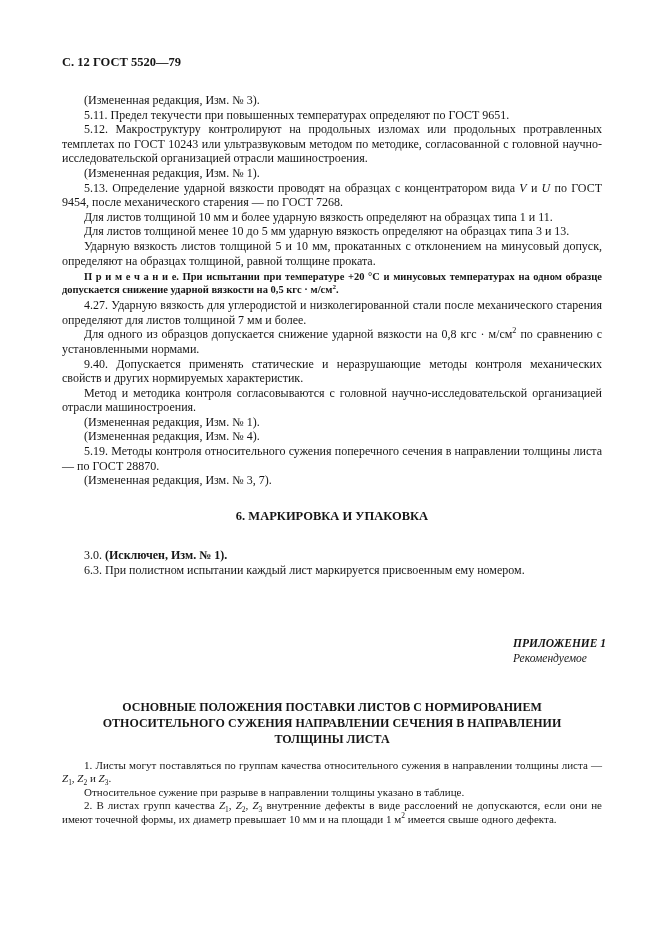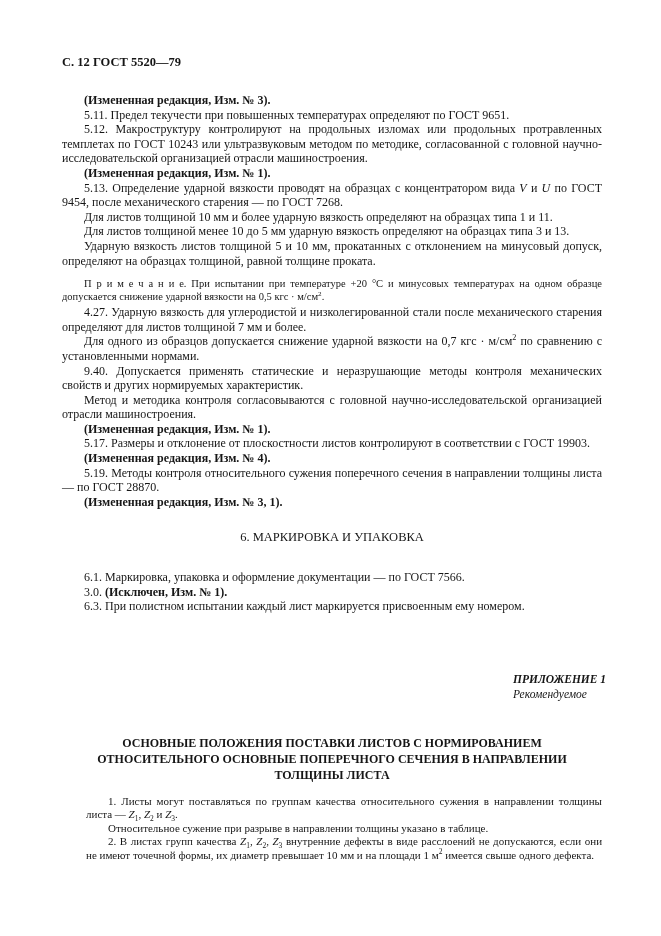--- a/index.html
+++ b/index.html
@@ -31,29 +31,30 @@
     line-height: 14.6px;
   }
   .blk {
     margin: 0;
   }
   .p, .amendment, .note, .appendix-p {
     text-align: justify;
     text-indent: 22px;
   }
   .amendment {
-    font-weight: bold;
+    font-weight: normal;
   }
   .note {
     font-size: 10.5px;
     line-height: 13px;
-    margin: 9px 0 2px 0;
+    margin: 2px 0 2px 0;
+    font-weight: bold;
   }
   .section-heading {
-    font-weight: normal;
+    font-weight: bold;
     font-size: 12.5px;
     text-align: center;
     text-indent: 0;
     margin: 21px 0 25px 0;
   }
   .appendix-label {
     margin-top: 58px;
     margin-left: 451px;
     font-size: 11.5px;
     line-height: 15px;
@@ -66,21 +67,20 @@
     font-size: 12px;
     line-height: 16px;
     text-align: center;
     text-indent: 0;
     margin: 33px 0 12px 0;
     padding: 0 14px;
   }
   .appendix-p {
     font-size: 11px;
     line-height: 13.5px;
-    margin-left: 24px;
   }
   sup, sub {
     font-size: 68%;
     line-height: 0;
   }
 </style>
 </head>
 <body>
 
 <div class="page">
@@ -89,31 +89,29 @@
       <div class="blk amendment"><span>(Измененная редакция, Изм. № 3).</span></div>
       <div class="blk p"><span>5.11. Предел текучести при повышенных температурах определяют по ГОСТ 9651.</span></div>
       <div class="blk p"><span>5.12. Макроструктуру контролируют на продольных изломах или продольных протравленных темплетах по ГОСТ 10243 или ультразвуковым методом по методике, согласованной с головной научно-исследовательской организацией отрасли машиностроения.</span></div>
       <div class="blk amendment"><span>(Измененная редакция, Изм. № 1).</span></div>
       <div class="blk p"><span>5.13. Определение ударной вязкости проводят на образцах с концентратором вида </span><span style="font-style: italic;">V</span><span> и </span><span style="font-style: italic;">U</span><span> по ГОСТ 9454, после механического старения — по ГОСТ 7268.</span></div>
       <div class="blk p"><span>Для листов толщиной 10 мм и более ударную вязкость определяют на образцах типа 1 и 11.</span></div>
       <div class="blk p"><span>Для листов толщиной менее 10 до 5 мм ударную вязкость определяют на образцах типа 3 и 13.</span></div>
       <div class="blk p"><span>Ударную вязкость листов толщиной 5 и 10 мм, прокатанных с отклонением на минусовый допуск, определяют на образцах толщиной, равной толщине проката.</span></div>
       <div class="blk note"><span>П р и м е ч а н и е. При испытании при температуре +20 °С и минусовых температурах на одном образце допускается снижение ударной вязкости на 0,5 кгс · м/см</span><sup>2</sup><span>.</span></div>
       <div class="blk p"><span>4.27. Ударную вязкость для углеродистой и низколегированной стали после механического старения определяют для листов толщиной 7 мм и более.</span></div>
-      <div class="blk p"><span>Для одного из образцов допускается снижение ударной вязкости на 0,7 кгс · м/см</span><sup>2</sup><span> по сравнению с установленными нормами.</span></div>
+      <div class="blk p"><span>Для одного из образцов допускается снижение ударной вязкости на 0,8 кгс · м/см</span><sup>2</sup><span> по сравнению с установленными нормами.</span></div>
       <div class="blk p"><span>9.40. Допускается применять статические и неразрушающие методы контроля механических свойств и других нормируемых характеристик.</span></div>
       <div class="blk p"><span>Метод и методика контроля согласовываются с головной научно-исследовательской организацией отрасли машиностроения.</span></div>
       <div class="blk amendment"><span>(Измененная редакция, Изм. № 1).</span></div>
-      <div class="blk p"><span>5.17. Размеры и отклонение от плоскостности листов контролируют в  соответствии  с ГОСТ 19903.</span></div>
       <div class="blk amendment"><span>(Измененная редакция, Изм. № 4).</span></div>
       <div class="blk p"><span>5.19. Методы контроля относительного сужения поперечного сечения в направлении толщины листа — по ГОСТ 28870.</span></div>
-      <div class="blk amendment"><span>(Измененная редакция, Изм. № 3, 1).</span></div>
+      <div class="blk amendment"><span>(Измененная редакция, Изм. № 3, 7).</span></div>
       <div class="blk section-heading"><span>6. МАРКИРОВКА И УПАКОВКА</span></div>
-      <div class="blk p"><span>6.1. Маркировка, упаковка и оформление документации — по ГОСТ 7566.</span></div>
       <div class="blk p"><span>3.0. </span><span style="font-weight: bold;">(Исключен, Изм. № 1).</span></div>
       <div class="blk p"><span>6.3. При полистном испытании каждый лист маркируется присвоенным ему номером.</span></div>
       <div class="blk appendix-label"><span style="font-weight: bold; font-style: italic; text-align: center;">ПРИЛОЖЕНИЕ 1</span><br><span style="font-style: italic;">Рекомендуемое</span></div>
-      <div class="blk appendix-heading"><span>ОСНОВНЫЕ ПОЛОЖЕНИЯ ПОСТАВКИ ЛИСТОВ С НОРМИРОВАНИЕМ ОТНОСИТЕЛЬНОГО ОСНОВНЫЕ ПОПЕРЕЧНОГО СЕЧЕНИЯ В НАПРАВЛЕНИИ ТОЛЩИНЫ ЛИСТА</span></div>
+      <div class="blk appendix-heading"><span>ОСНОВНЫЕ ПОЛОЖЕНИЯ ПОСТАВКИ ЛИСТОВ С НОРМИРОВАНИЕМ ОТНОСИТЕЛЬНОГО СУЖЕНИЯ НАПРАВЛЕНИИ СЕЧЕНИЯ В НАПРАВЛЕНИИ ТОЛЩИНЫ ЛИСТА</span></div>
       <div class="blk appendix-p"><span>1. Листы могут поставляться по группам качества относительного сужения в направлении толщины листа — </span><span style="font-style: italic;">Z</span><sub>1</sub><span>, </span><span style="font-style: italic;">Z</span><sub>2</sub><span> и </span><span style="font-style: italic;">Z</span><sub>3</sub><span>.</span></div>
       <div class="blk appendix-p"><span>Относительное сужение при разрыве в направлении толщины указано в таблице.</span></div>
       <div class="blk appendix-p"><span>2. В листах групп качества </span><span style="font-style: italic;">Z</span><sub>1</sub><span>, </span><span style="font-style: italic;">Z</span><sub>2</sub><span>, </span><span style="font-style: italic;">Z</span><sub>3</sub><span> внутренние дефекты в виде расслоений не допускаются, если они не имеют точечной формы, их диаметр превышает 10 мм и на площади 1 м</span><sup>2</sup><span> имеется свыше одного дефекта.</span></div>
     </div>
 </div>
 
 </body></html>

